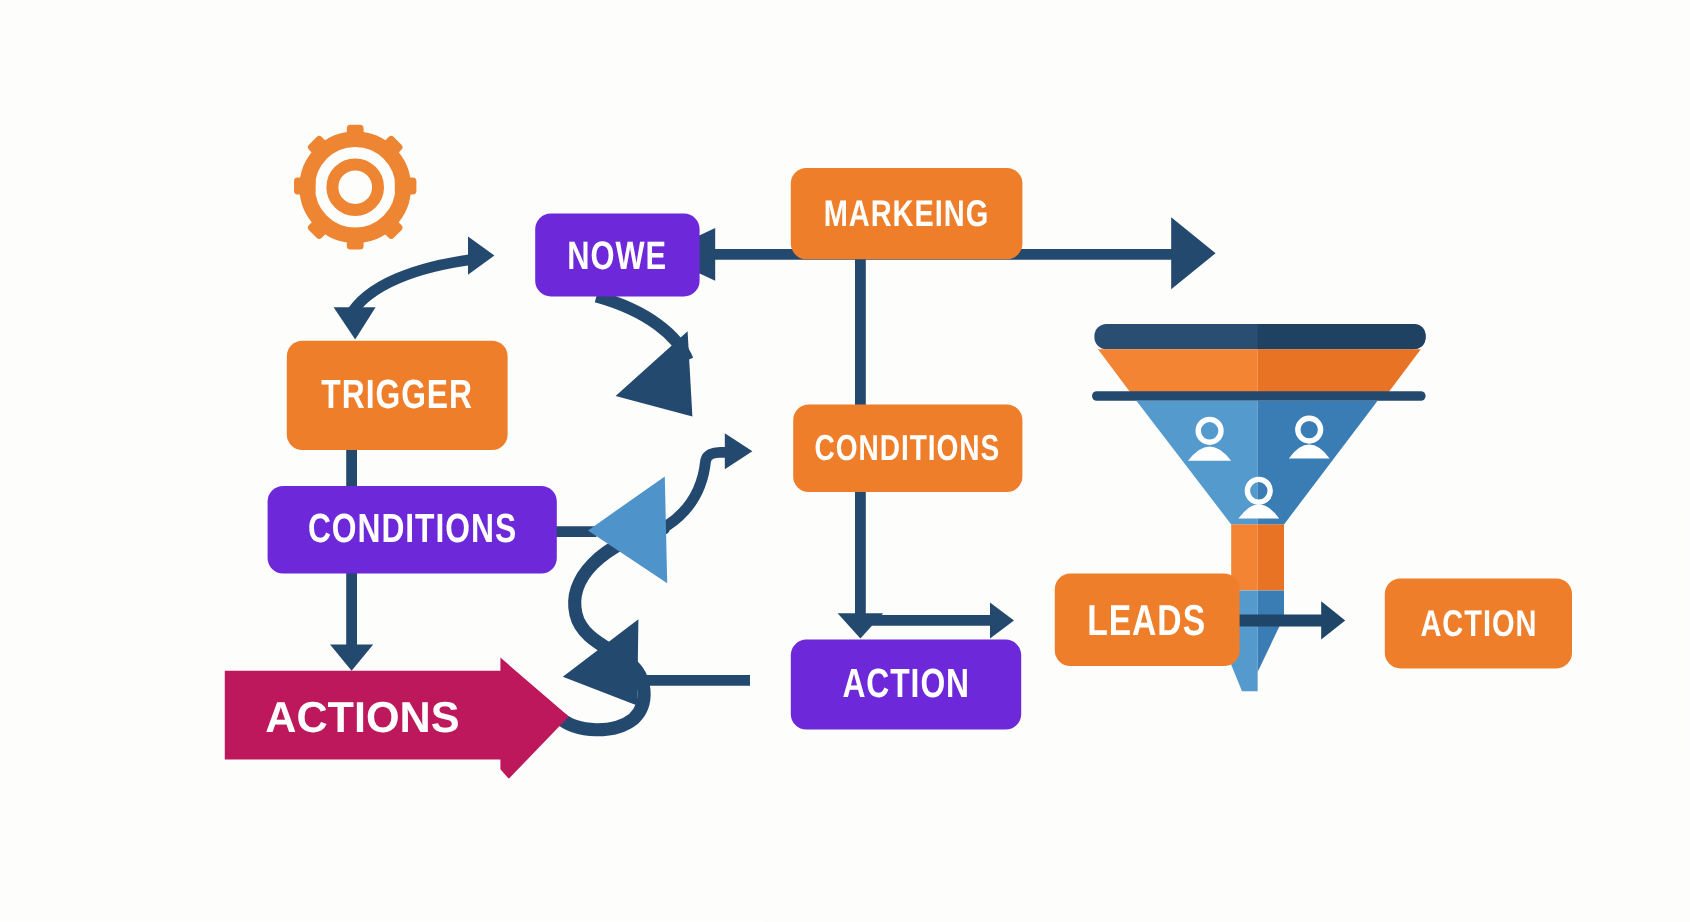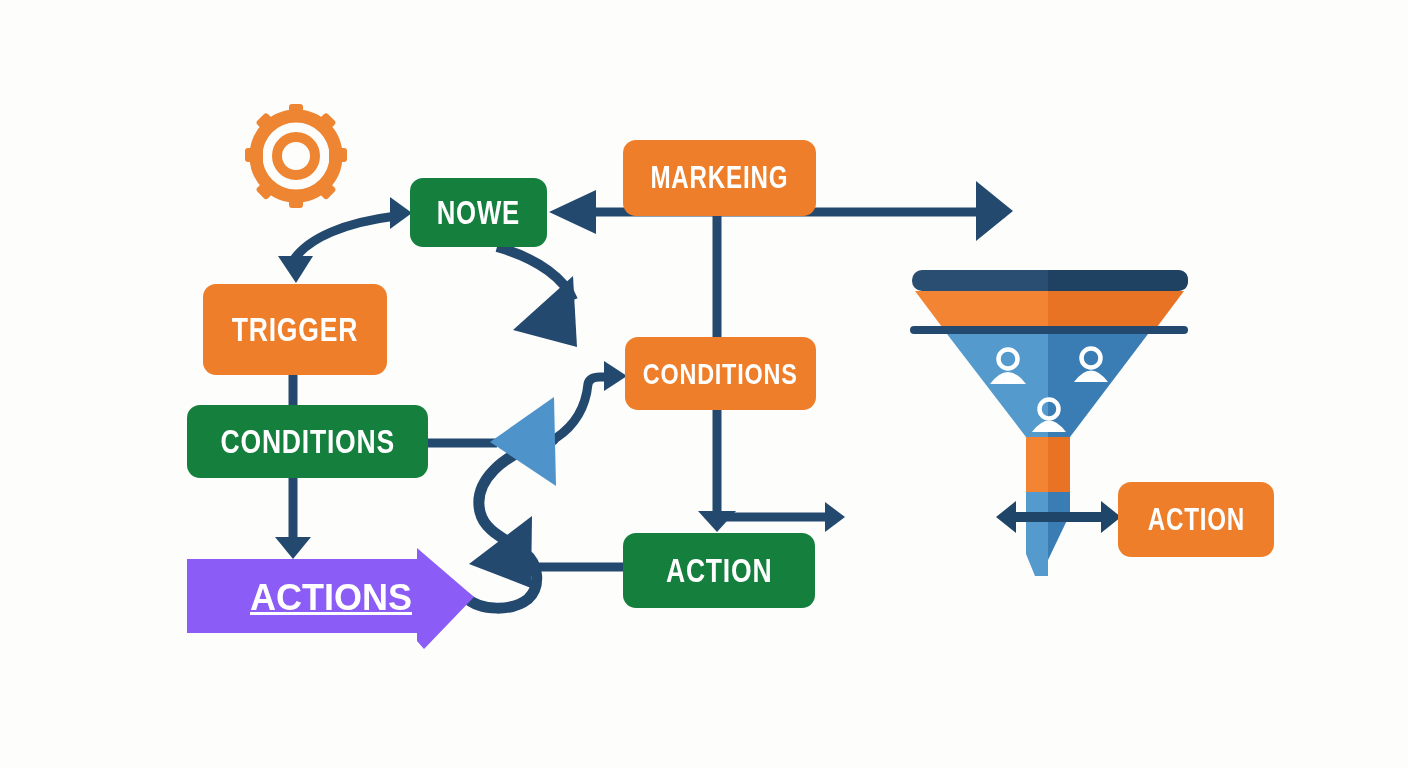--- a/index.html
+++ b/index.html
@@ -3,30 +3,30 @@
 <meta charset="utf-8">
 <style>
   html,body{margin:0;padding:0;}
   body{font-family:"Liberation Sans","DejaVu Sans",sans-serif;background:#ffffff;}
   .canvas{
     position:relative;width:1408px;height:768px;background:#fdfdfc;overflow:hidden;
   }
   .layer-svg{position:absolute;left:0;top:0;z-index:1;}
   .node{
     position:absolute;z-index:2;display:flex;align-items:center;justify-content:center;
-    border-radius:13px;color:#fff;font-weight:bold;
+    border-radius:13px;color:#fff;font-weight:bold;margin-left:36px;
   }
   .node .txt{display:inline-block;transform:scaleX(0.78);letter-spacing:1px;white-space:nowrap;}
-  .navy{background:#15803d;}
+  .navy{background:#6d28d9;}
   .orange{background:#ee7e2a;}
   .banner-actions{
     position:absolute;z-index:2;left:187px;top:545px;width:288px;height:105px;
-    background:#8b5cf6;
+    background:#be185d;
     clip-path:polygon(0px 14px,230px 14px,230px 3px,287px 52px,237px 104px,230px 96px,230px 88px,0px 88px);
-    display:flex;align-items:center;justify-content:center;color:#fff;font-weight:bold;text-decoration:underline;
+    display:flex;align-items:center;justify-content:flex-start;color:#fff;font-weight:bold;
   }
   .banner-actions .inner{width:230px;text-align:center;}
 </style>
 </head>
 <body>
 
 <div class="canvas">
 
   <svg class="layer-svg" width="1408" height="768" viewBox="0 0 1408 768">
 
@@ -144,18 +144,21 @@
   </div>
 
   <div class="node orange" style="left:625px;top:337px;width:191px;height:73px;font-size:30px;">
     <span class="txt">CONDITIONS</span>
   </div>
 
   <div class="node navy" style="left:623px;top:533px;width:192px;height:75px;font-size:34px;">
     <span class="txt">ACTION</span>
   </div>
 
+  <div class="node orange" style="left:843px;top:478px;width:154px;height:77px;font-size:36px;">
+    <span class="txt">LEADS</span>
+  </div>
 
   <div class="node orange" style="left:1118px;top:482px;width:156px;height:75px;font-size:31px;">
     <span class="txt">ACTION</span>
   </div>
 
 </div>
 
 </body></html>

